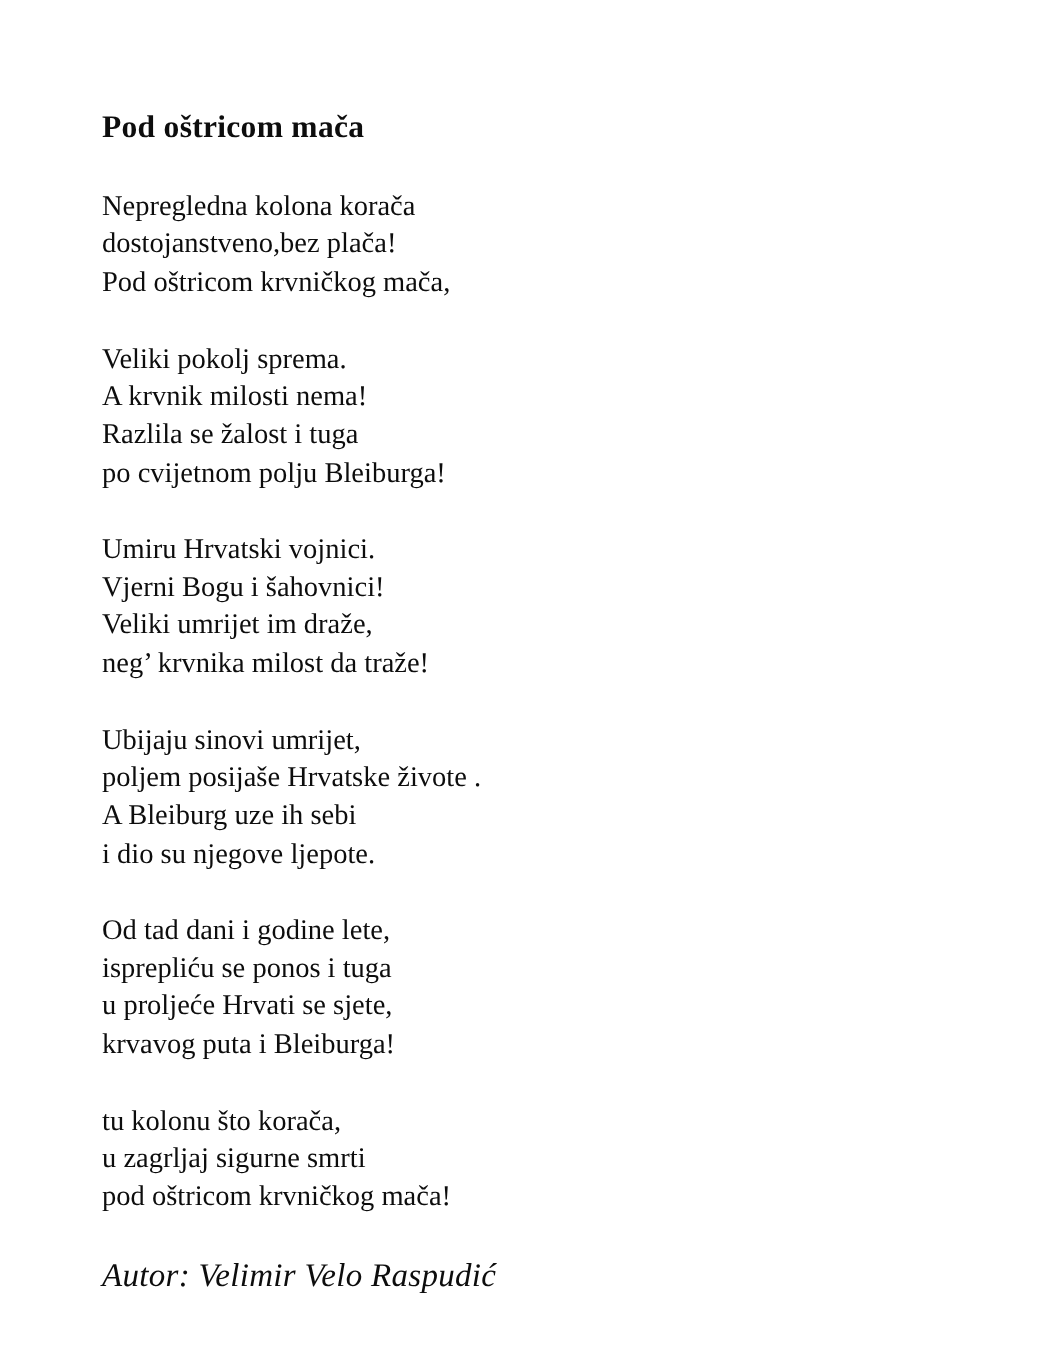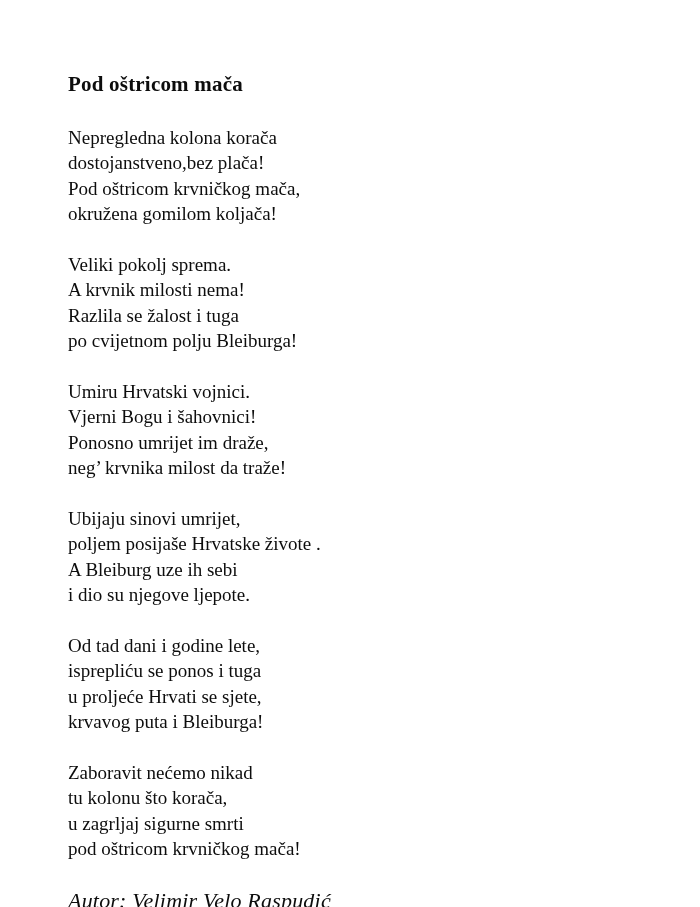--- a/index.html
+++ b/index.html
@@ -47,53 +47,51 @@
 <body>
 
 <div class="page">
 
   <h1 class="poem-title">Pod oštricom mača</h1>
 
   <div class="stanza">
     <div class="line">Nepregledna kolona korača</div>
     <div class="line">dostojanstveno,bez plača!</div>
     <div class="line">Pod oštricom krvničkog mača,</div>
-    <div class="line">okružena gomilom koljača!</div>
   </div>
 
   <div class="stanza">
     <div class="line">Veliki pokolj sprema.</div>
     <div class="line">A krvnik milosti nema!</div>
     <div class="line">Razlila se žalost i tuga</div>
     <div class="line">po cvijetnom polju Bleiburga!</div>
   </div>
 
   <div class="stanza">
     <div class="line">Umiru Hrvatski vojnici.</div>
     <div class="line">Vjerni Bogu i šahovnici!</div>
-    <div class="line">Ponosno umrijet im draže,</div>
+    <div class="line">Veliki umrijet im draže,</div>
     <div class="line">neg’ krvnika milost da traže!</div>
   </div>
 
   <div class="stanza">
     <div class="line">Ubijaju sinovi umrijet,</div>
     <div class="line">poljem posijaše Hrvatske živote .</div>
     <div class="line">A Bleiburg uze ih sebi</div>
     <div class="line">i dio su njegove ljepote.</div>
   </div>
 
   <div class="stanza">
     <div class="line">Od tad dani i godine lete,</div>
     <div class="line">isprepliću se ponos i tuga</div>
     <div class="line">u proljeće Hrvati se sjete,</div>
     <div class="line">krvavog puta i Bleiburga!</div>
   </div>
 
   <div class="stanza">
-    <div class="line">Zaboravit nećemo nikad</div>
     <div class="line">tu kolonu što korača,</div>
     <div class="line">u zagrljaj sigurne smrti</div>
     <div class="line">pod oštricom krvničkog mača!</div>
   </div>
 
   <div class="author-line">Autor: Velimir Velo Raspudić</div>
 
 </div>
 
 </body></html>

